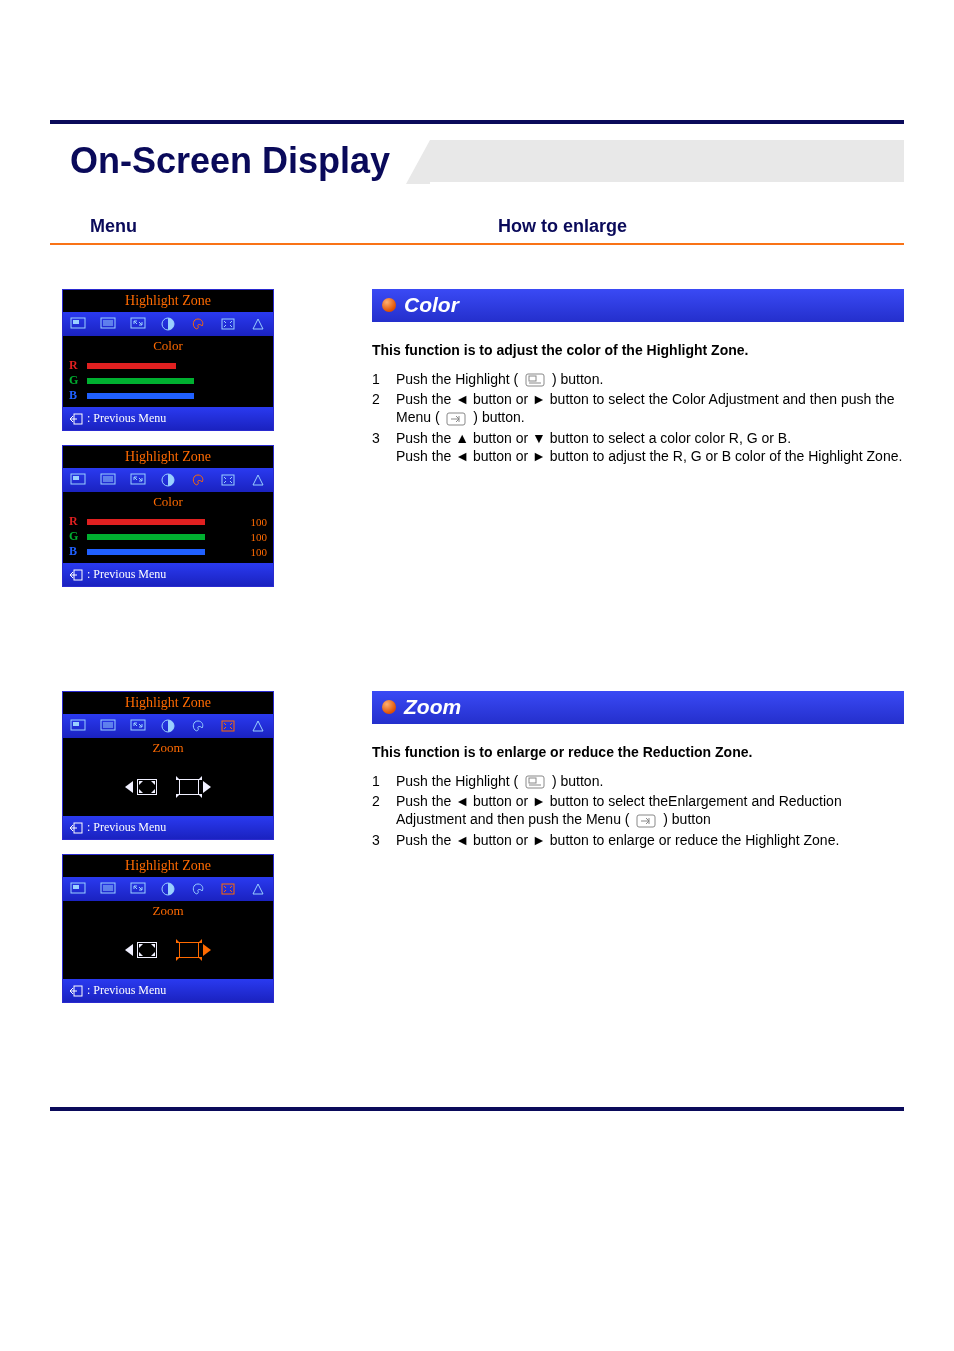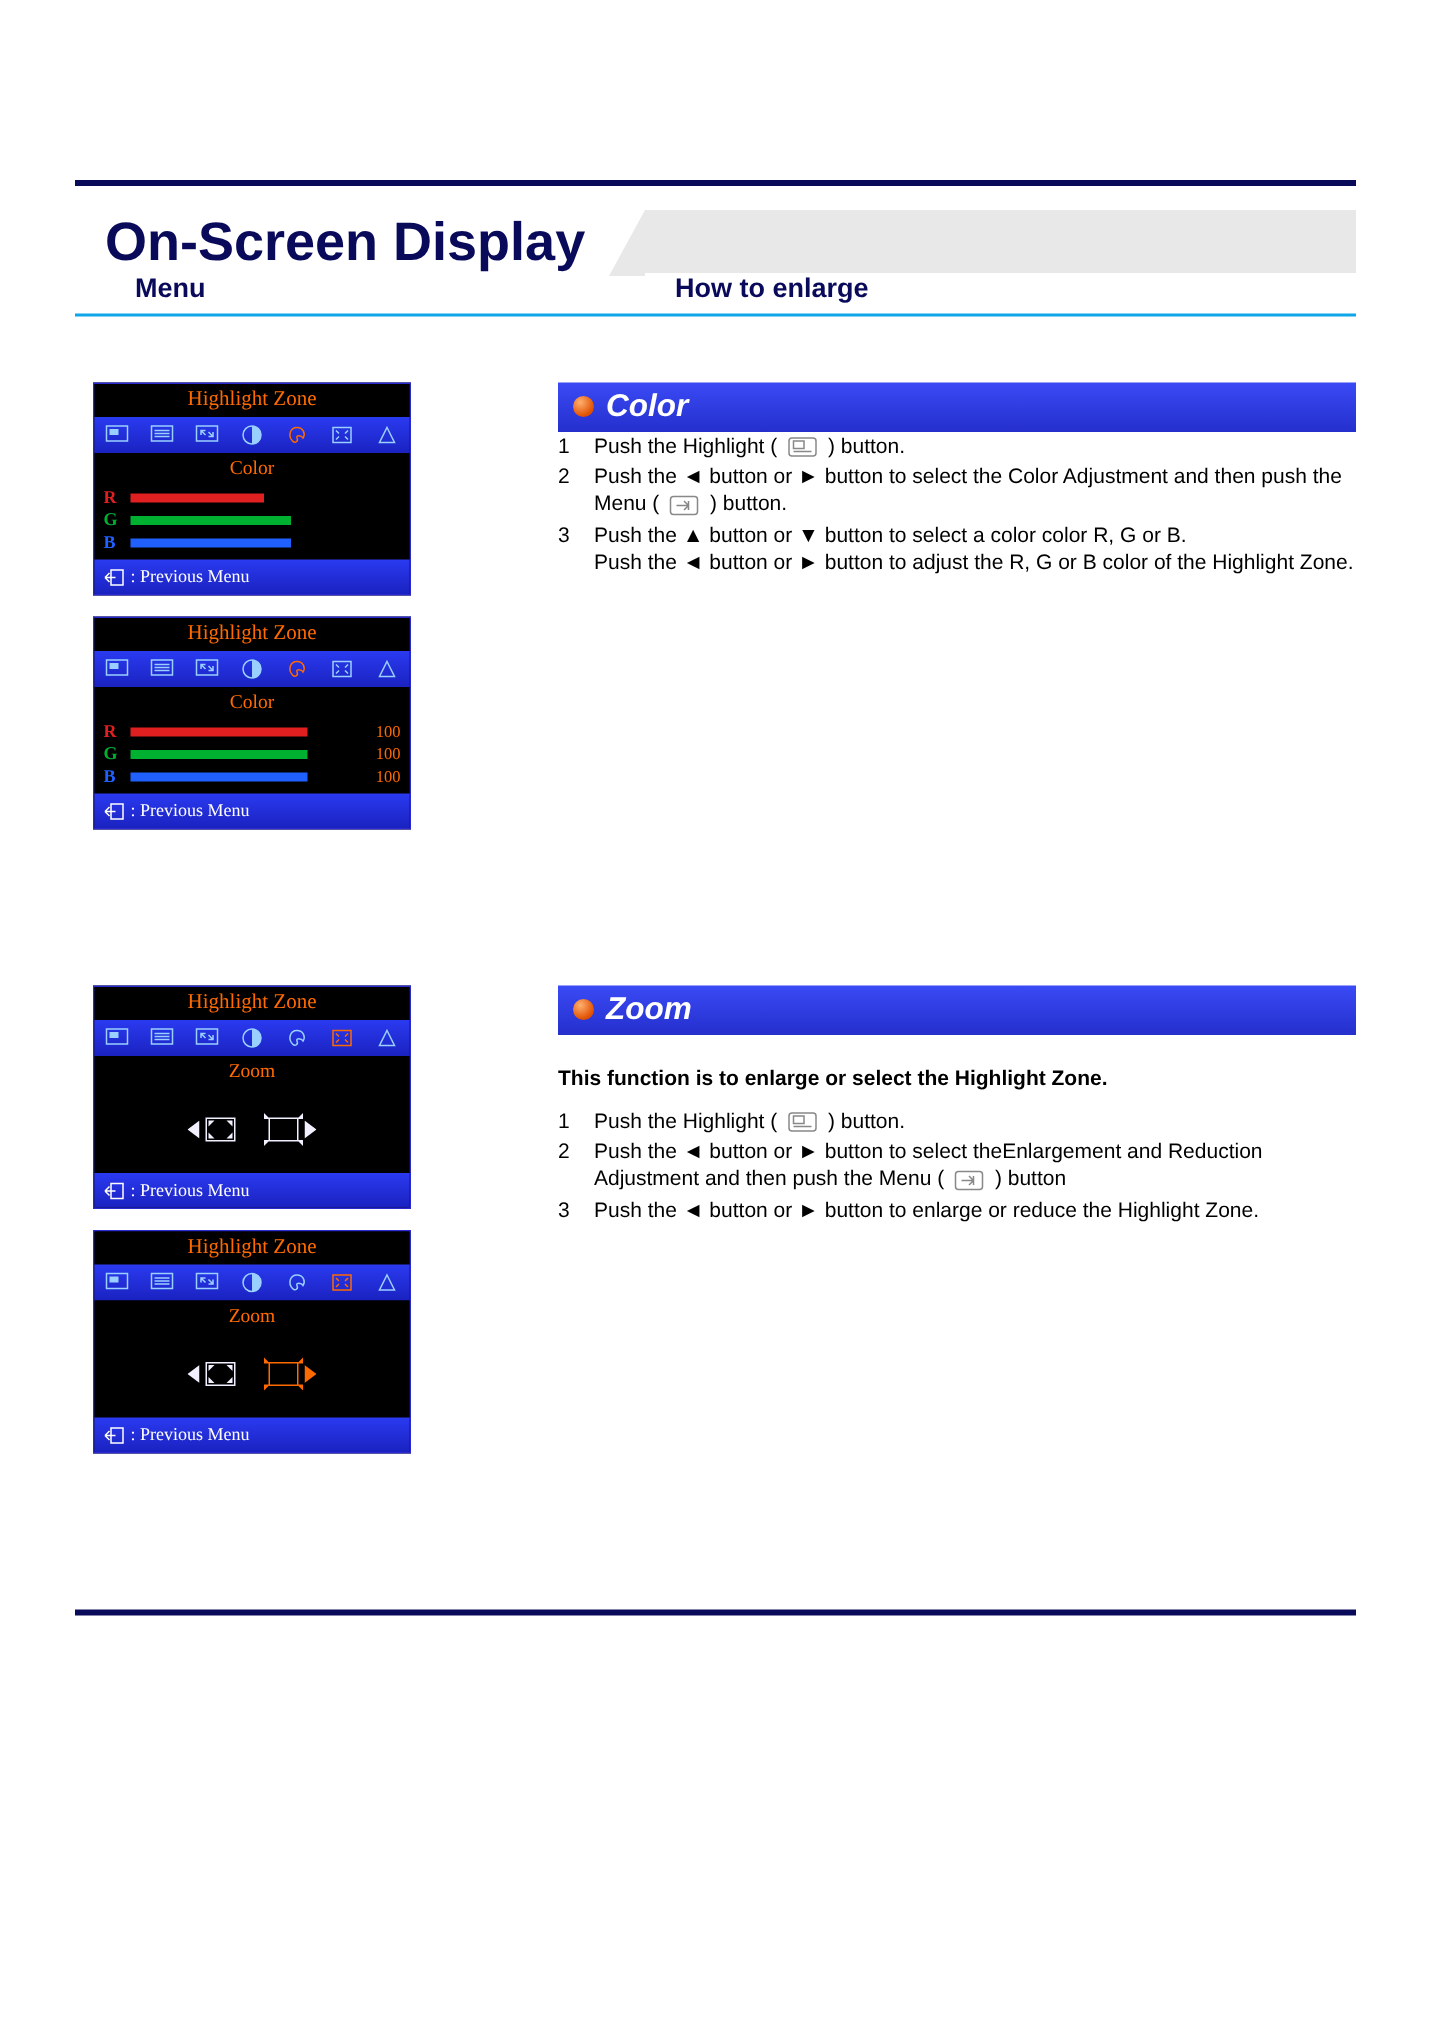--- a/index.html
+++ b/index.html
@@ -47,22 +47,24 @@
     position: absolute;
     left: -24px;
     top: 0;
     width: 0;
     height: 0;
     border-bottom: 44px solid #e8e8e8;
     border-left: 24px solid transparent;
   }
   .subhead {
     display: flex;
+    margin-top: 34px;
     padding: 0 20px 6px 40px;
-    border-bottom: 2px solid #0ea5e9;
+    border-bottom: 2px solid #f97316;
+    gap: 48px;
   }
   .subhead-left {
     width: 360px;
     font-size: 18px;
     font-weight: bold;
     color: #0a0a5a;
   }
   .subhead-right {
     font-size: 18px;
     font-weight: bold;
@@ -441,20 +443,21 @@
             <span>: Previous Menu</span>
           </div>
         </div>
 
       </div>
       <div class="right-col">
         <div class="sec-header">
           <span class="ball"></span>
           <span>Color</span>
         </div>
+        <div class="sec-intro">This function is to adjust the color of the Highlight Zone.</div>
         <div class="steps">
           <div class="step-row">
             <div class="step-num">1</div>
             <div>
               <span>Push the Highlight (</span>
               <span class="inline-ico">
                   <svg width="20" height="14">
                     <rect x="1" y="1" width="18" height="12" rx="2" fill="none" stroke="#888"></rect>
                     <rect x="4" y="3" width="7" height="5" fill="none" stroke="#888"></rect>
                     <line x1="4" y1="10" x2="16" y2="10" stroke="#888"></line>
@@ -653,21 +656,21 @@
             <span>: Previous Menu</span>
           </div>
         </div>
 
       </div>
       <div class="right-col">
         <div class="sec-header">
           <span class="ball"></span>
           <span>Zoom</span>
         </div>
-        <div class="sec-intro">This function is to enlarge or select the Highlight Zone.</div>
+        <div class="sec-intro">This function is to enlarge or reduce the Reduction Zone.</div>
         <div class="steps">
           <div class="step-row">
             <div class="step-num">1</div>
             <div>
               <span>Push the Highlight (</span>
               <span class="inline-ico">
                   <svg width="20" height="14">
                     <rect x="1" y="1" width="18" height="12" rx="2" fill="none" stroke="#888"></rect>
                     <rect x="4" y="3" width="7" height="5" fill="none" stroke="#888"></rect>
                     <line x1="4" y1="10" x2="16" y2="10" stroke="#888"></line>

